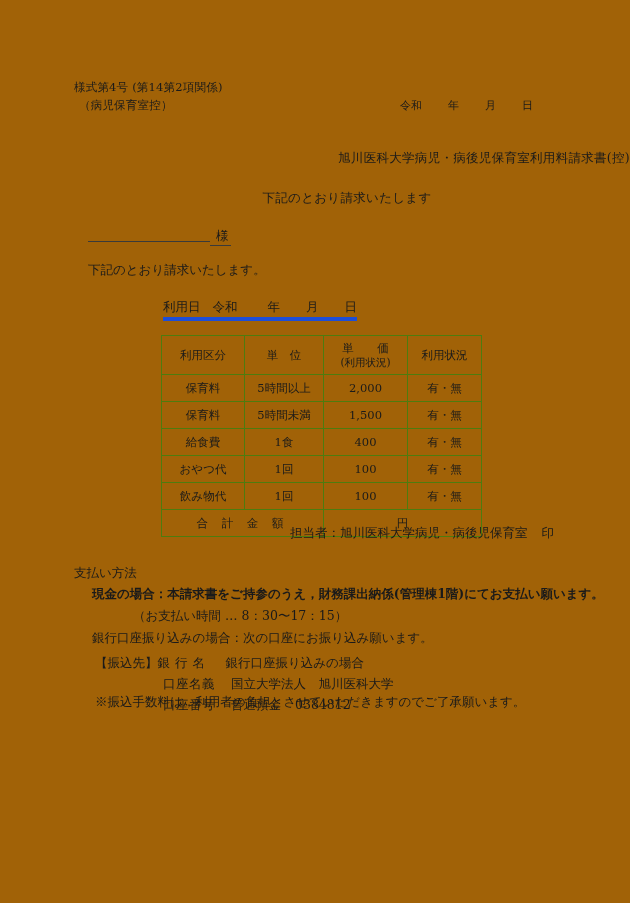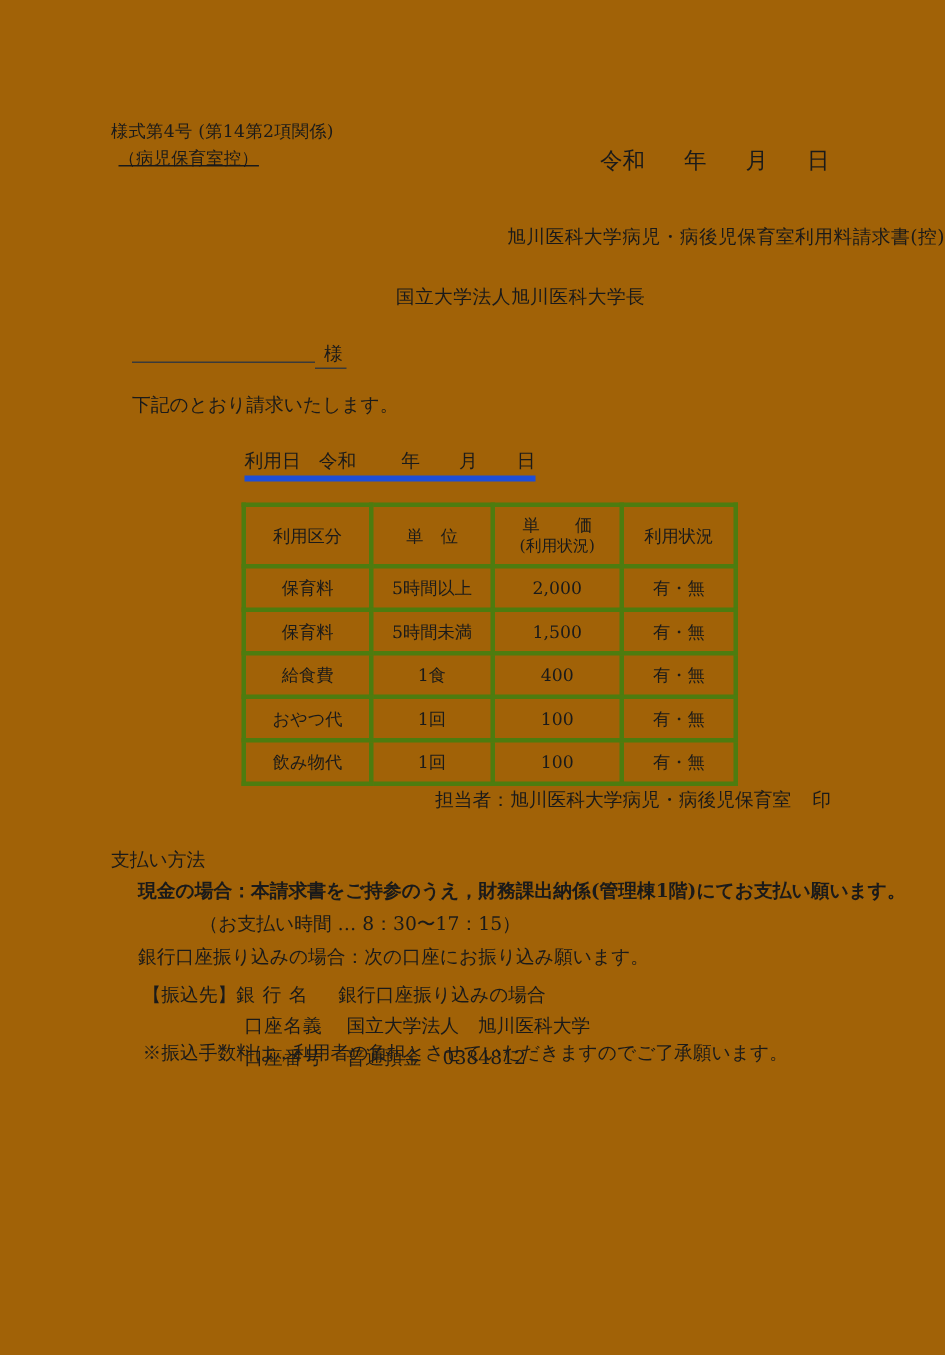--- a/index.html
+++ b/index.html
@@ -32,27 +32,26 @@
     letter-spacing: 0.2px;
     white-space: nowrap;
   }
   .form-sub {
     position: absolute;
     left: 79px;
     top: 98px;
     font-size: 11.5px;
     letter-spacing: 0.2px;
     white-space: nowrap;
-    text-decoration: underline;
   }
   .date-line {
     position: absolute;
     left: 400px;
     top: 98px;
-    font-size: 15px;
+    font-size: 11px;
     white-space: nowrap;
   }
   .date-line .gap-sm { display: inline-block; width: 26px; }
   .date-line .gap-md { display: inline-block; width: 26px; }
 
   
   .doc-title {
     position: absolute;
     left: 0; top: 150px;
     width: 630px;
@@ -119,37 +118,37 @@
   .fee-table {
     position: absolute;
     left: 161px;
     top: 335px;
     width: 316px;
     border-collapse: collapse;
     font-size: 11.5px;
     table-layout: fixed;
   }
   .fee-table td, .fee-table th {
-    border: 3px solid #4d7c0f;
+    border: 1px solid #4d7c0f;
     padding: 0;
     height: 26px;
     font-weight: normal;
     text-align: center;
     vertical-align: middle;
   }
   .fee-table thead th { height: 38px; line-height: 1.25; }
   .col-kubun { width: 82px; }
   .col-tani  { width: 78px; }
   .col-tanka { width: 83px; }
   .col-joukyou { width: 73px; }
   .cell-num {
     text-align: right;
     padding-right: 6px;
   }
-  .tanka-head .t1 { letter-spacing: 6px; padding-left: 6px; display:block; }
+  .tanka-head .t1 { letter-spacing: 6px; padding-left: 6px; display:block;font-family:Liberation Serif, serif; }
   .tanka-head .t2 { display:block; font-size: 10.5px; }
   .total-label {
     letter-spacing: 5px;
     padding-left: 5px;
   }
   .total-value {
     text-align: right;
     padding-right: 8px;
   }
 
@@ -224,21 +223,21 @@
 <div class="page">
 
   <div class="form-no">様式第4号 (第14第2項関係)</div>
   <div class="form-sub">（病児保育室控）</div>
 
   <div class="date-line">
     <span>令和</span><span class="gap-sm"></span><span>年</span><span class="gap-md"></span><span>月</span><span class="gap-md"></span><span>日</span>
   </div>
 
   <div class="doc-title">旭川医科大学病児・病後児保育室利用料請求書(控)</div>
-  <div class="issuer">国立大学法人旭川医科大学長</div>
+  <div class="issuer">下記のとおり請求いたします</div>
 
   <div class="recipient">
     <span class="blank"></span><span class="sama">様</span>
   </div>
 
   <div class="lead">下記のとおり請求いたします。</div>
 
   <div class="use-date">
     <span>利用日</span><span class="g1"></span><span>令和</span><span class="g2"></span><span>年</span><span class="g3"></span><span>月</span><span class="g4"></span><span>日</span>
   </div>
@@ -279,20 +278,24 @@
         <td>1回</td>
         <td class="cell-num">100</td>
         <td>有・無</td>
       </tr>
       <tr>
         <td>飲み物代</td>
         <td>1回</td>
         <td class="cell-num">100</td>
         <td>有・無</td>
       </tr>
+      <tr>
+        <td class="total-label" colspan="2">合 計 金 額</td>
+        <td class="total-value" colspan="2">円</td>
+      </tr>
     </tbody>
   </table>
 
   <div class="charge">
     <span>担当者：旭川医科大学病児・病後児保育室</span><span class="seal">印</span>
   </div>
 
   <div class="pay-title">支払い方法</div>
   <div class="pay-cash">現金の場合：本請求書をご持参のうえ，財務課出納係(管理棟1階)にてお支払い願います。</div>
   <div class="pay-hours">（お支払い時間 … 8：30〜17：15）</div>

